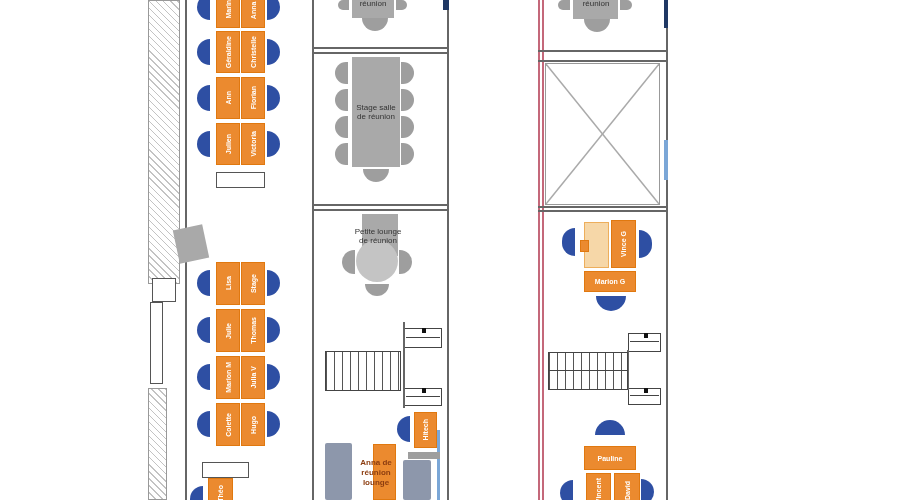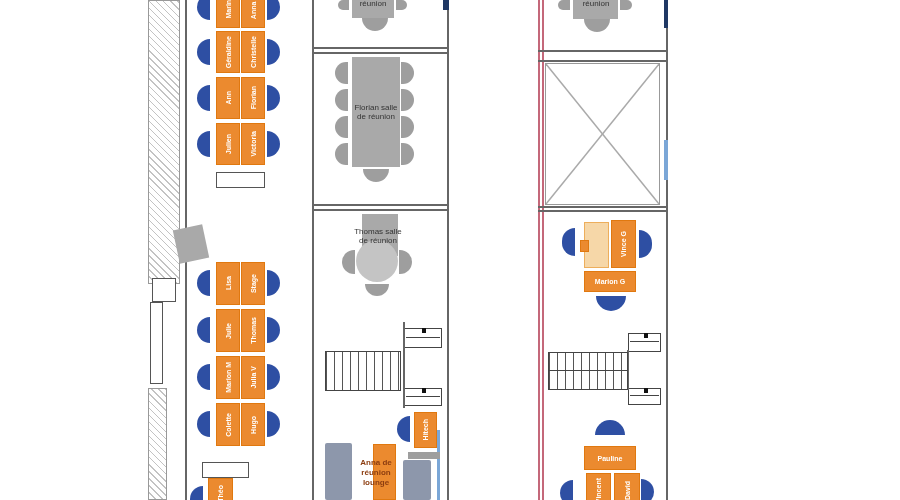--- a/index.html
+++ b/index.html
@@ -161,41 +161,41 @@
   <div class="table-gray" style="left:352px; top:0; width:42px; height:18px;"></div>
   <div class="roomlabel" style="left:340px; top:0; width:66px;">réunion</div>
   <div class="gchair rb" style="left:362px; top:18px; width:26px; height:13px;"></div>
   <div class="gchair rl" style="left:338px; top:0; width:11px; height:10px;"></div>
   <div class="gchair rr" style="left:396px; top:0; width:11px; height:10px;"></div>
 
   <div class="wall" style="left:312px; top:47px; width:137px; height:1.5px;"></div>
   <div class="wall" style="left:312px; top:52px; width:137px; height:1.5px;"></div>
 
   <div class="table-gray" style="left:352px; top:57px; width:48px; height:110px;">
-      <span>Florian salle de réunion</span>
+      <span>Stage salle de réunion</span>
     </div>
   <div class="gchair rl" style="left:335px; top:62px; width:13px; height:22px;"></div>
   <div class="gchair rl" style="left:335px; top:89px; width:13px; height:22px;"></div>
   <div class="gchair rl" style="left:335px; top:116px; width:13px; height:22px;"></div>
   <div class="gchair rl" style="left:335px; top:143px; width:13px; height:22px;"></div>
   <div class="gchair rr" style="left:401px; top:62px; width:13px; height:22px;"></div>
   <div class="gchair rr" style="left:401px; top:89px; width:13px; height:22px;"></div>
   <div class="gchair rr" style="left:401px; top:116px; width:13px; height:22px;"></div>
   <div class="gchair rr" style="left:401px; top:143px; width:13px; height:22px;"></div>
   <div class="gchair rb" style="left:363px; top:169px; width:26px; height:13px;"></div>
 
   <div class="wall" style="left:312px; top:204px; width:137px; height:1.5px;"></div>
   <div class="wall" style="left:312px; top:209px; width:137px; height:1.5px;"></div>
 
   <div class="table-gray" style="left:362px; top:214px; width:36px; height:42px;"></div>
   <div class="circle-gray" style="left:356px; top:240px; width:42px; height:42px;"></div>
   <div class="gchair rl" style="left:342px; top:250px; width:13px; height:24px;"></div>
   <div class="gchair rr" style="left:399px; top:250px; width:13px; height:24px;"></div>
   <div class="gchair rb" style="left:365px; top:284px; width:24px; height:12px;"></div>
-  <div class="roomlabel" style="left:352px; top:228px; width:52px;">Thomas salle de réunion</div>
+  <div class="roomlabel" style="left:352px; top:228px; width:52px;">Petite lounge de réunion</div>
 
   <div class="railing" style="left:404px; top:328px; width:38px; height:20px;"></div>
   <div class="railing" style="left:404px; top:388px; width:38px; height:18px;"></div>
   <div class="wall" style="left:403px; top:322px; width:1.5px; height:86px;"></div>
   <div class="stairs" style="left:325px; top:351px; width:76px; height:40px;"></div>
 
   <div class="wall lblue" style="left:437px; top:430px; width:3px; height:70px;"></div>
   <div class="desk" style="left:414px; top:412px; width:23px; height:36px;">
       <span class="vtext">Hitech</span>
     </div>

